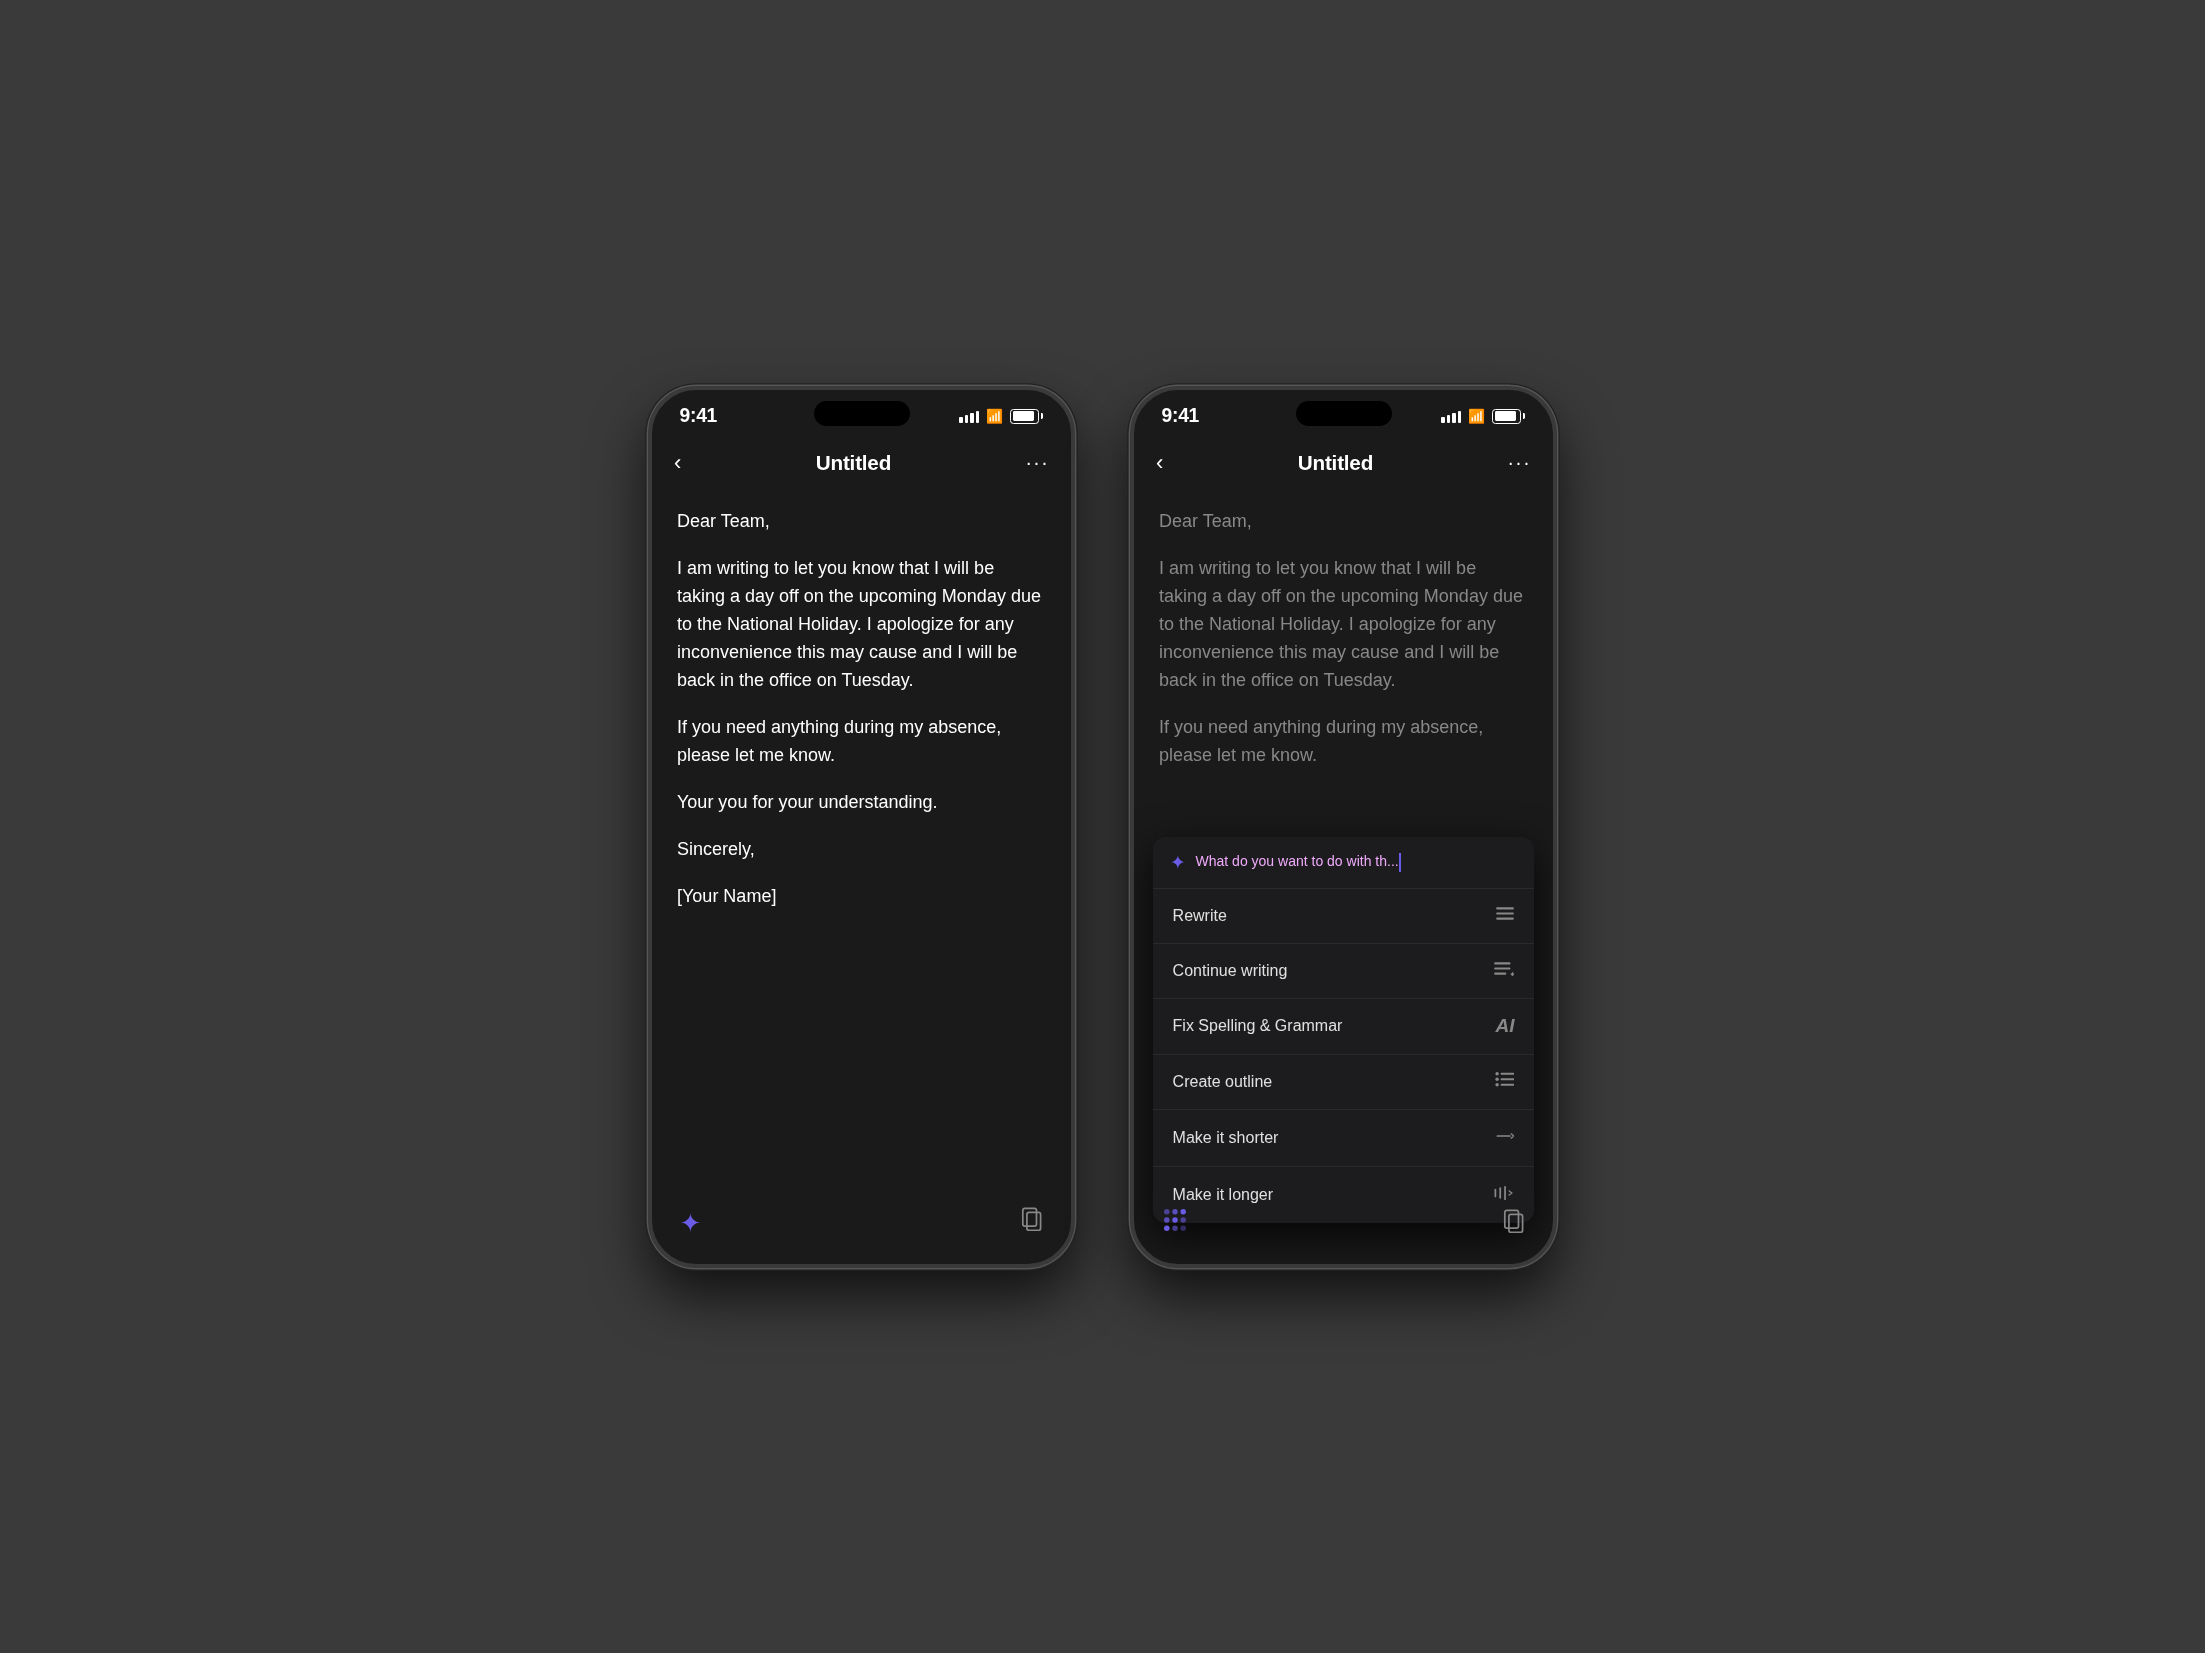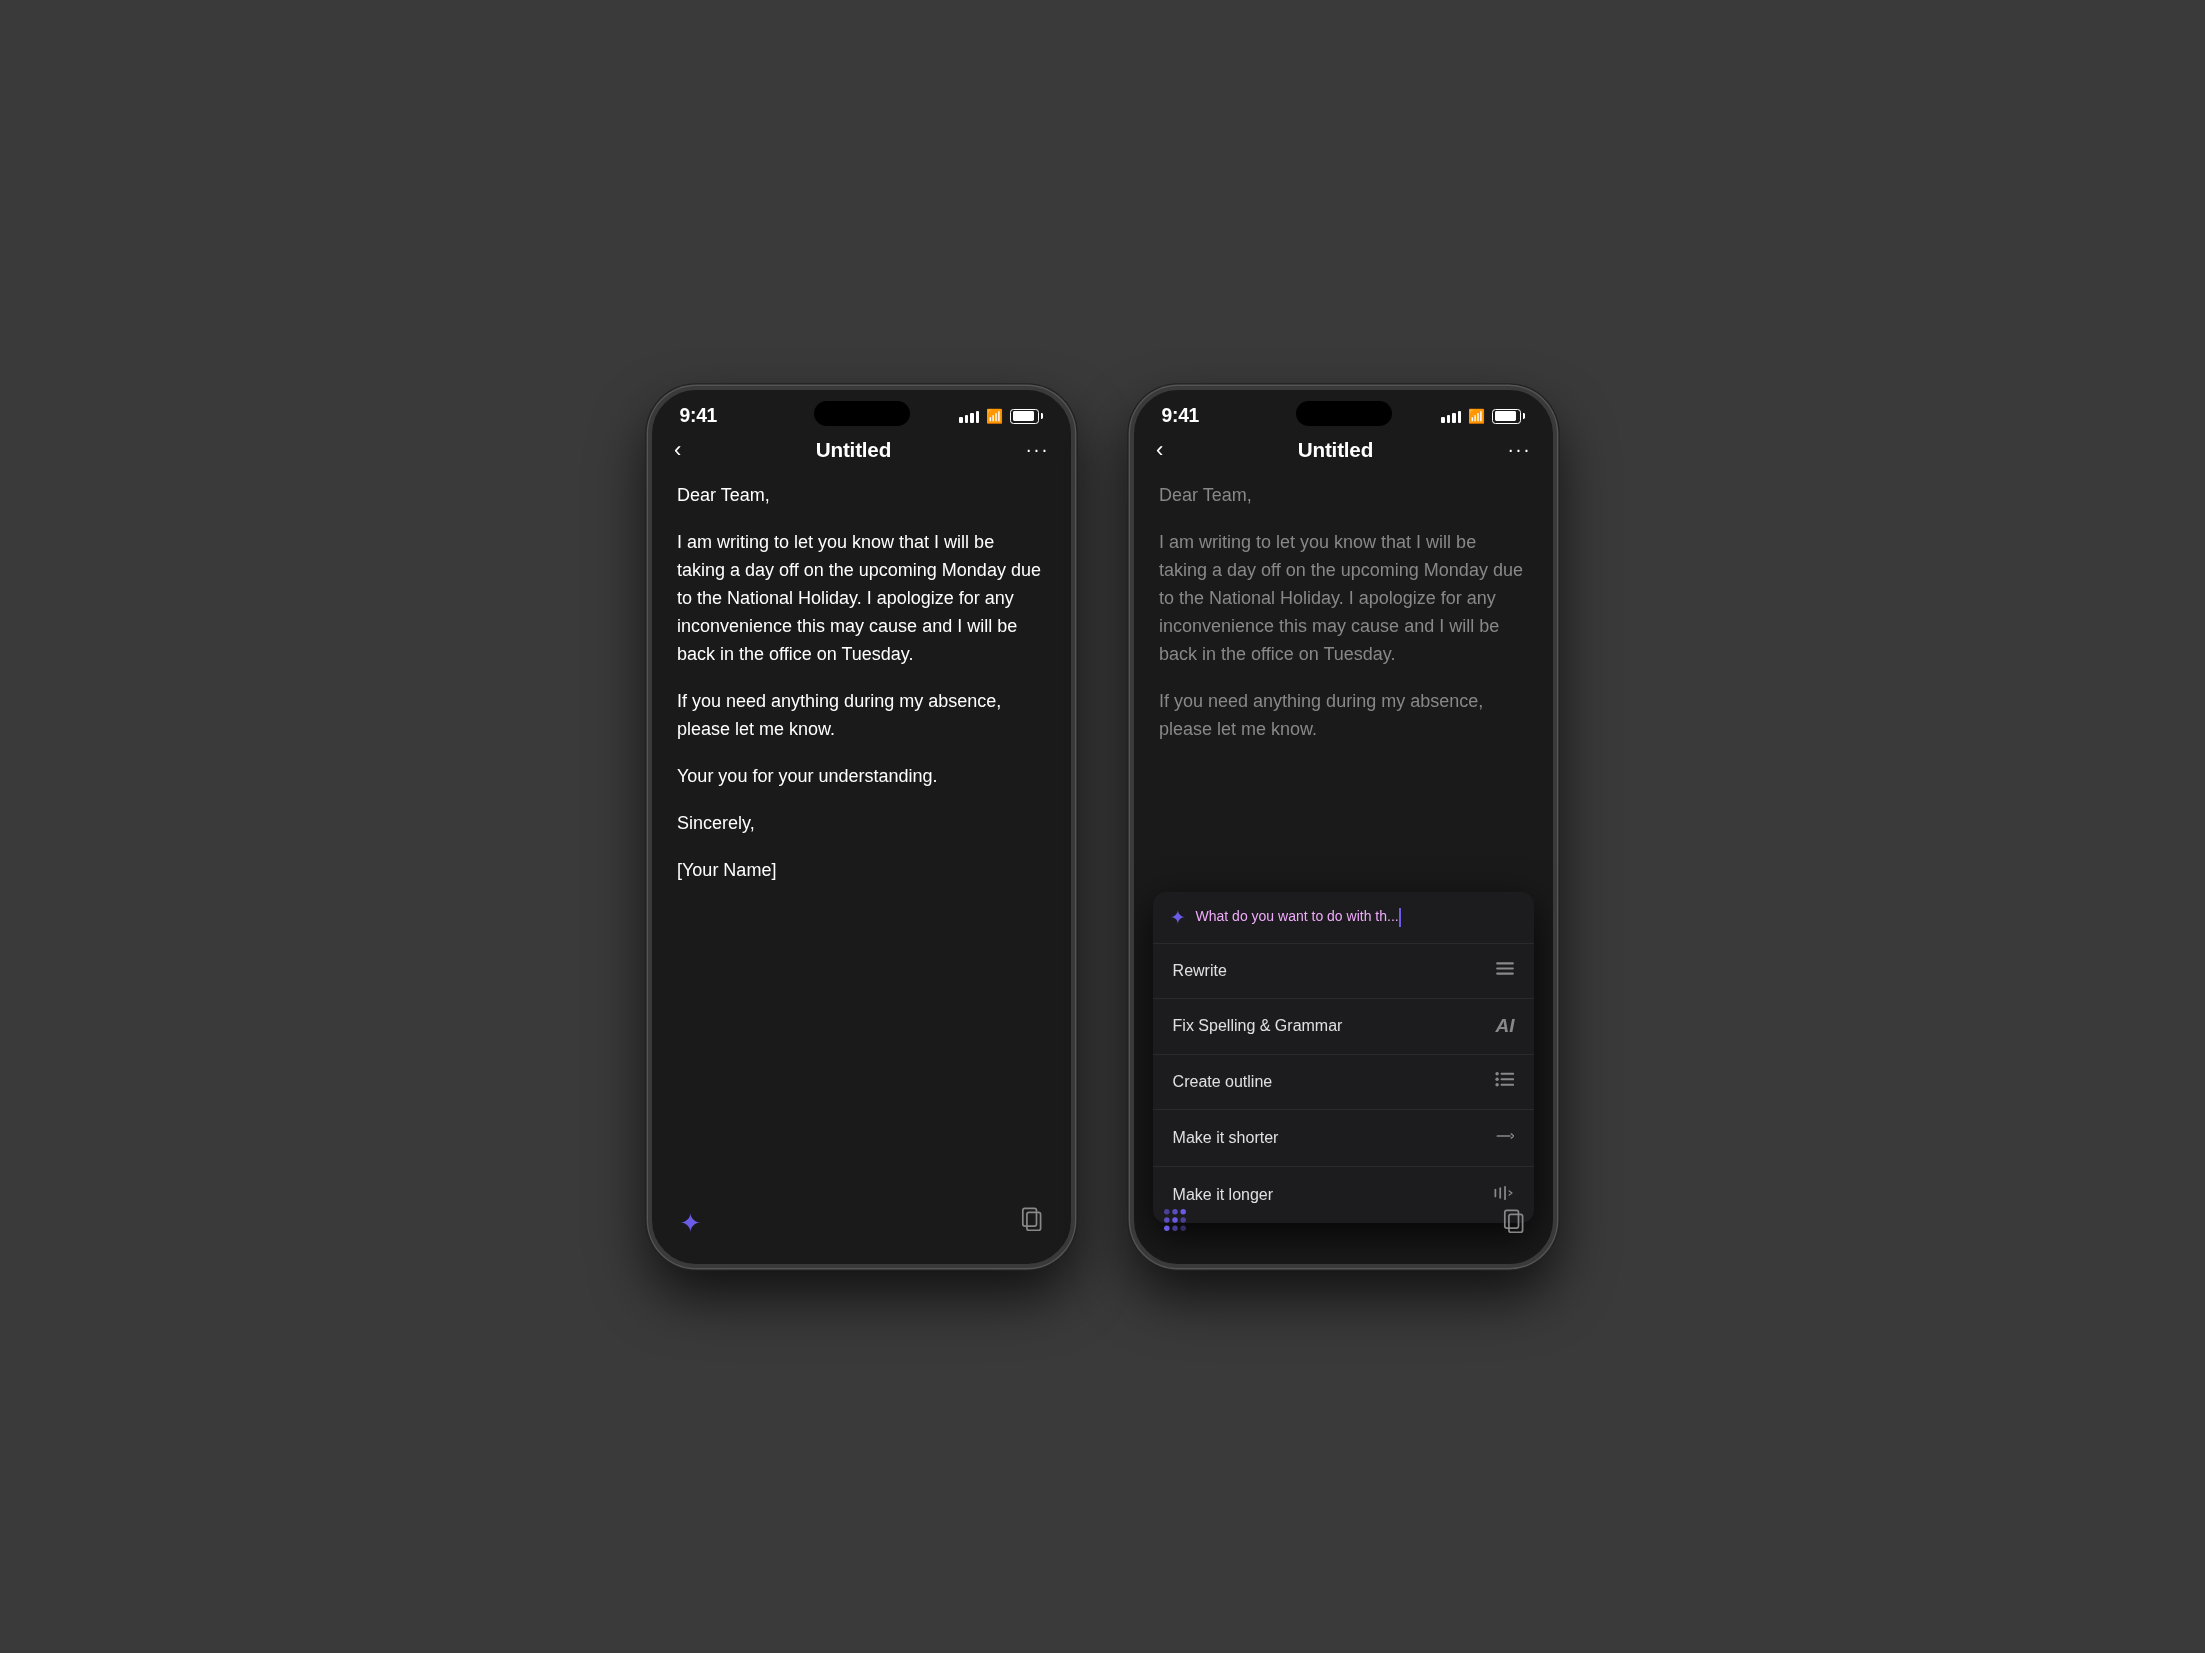--- a/index.html
+++ b/index.html
@@ -289,20 +289,21 @@
 
     .ai-grid-icon {
       color: #6b5ce7;
       font-size: 23.4px;
     }
 
     .phone-screen {
       height: calc(100% - 0px);
       display: flex;
       flex-direction: column;
+      gap: 13px;
     }
   </style>
 </head>
 <body>
 
 <div class="phone">
   <div class="dynamic-island"></div>
 
   <div class="phone-screen">
 
@@ -408,20 +409,31 @@
         <svg width="18" height="15" viewBox="0 0 26 22" fill="none">
           <rect y="2" width="26" height="3" rx="1.5" fill="#888"></rect>
           <rect y="9.5" width="26" height="3" rx="1.5" fill="#888"></rect>
           <rect y="17" width="26" height="3" rx="1.5" fill="#888"></rect>
         </svg>
       </span>
     </div>
 
 
 
+    <div class="menu-item">
+      <span class="menu-item-label">Continue writing</span>
+      <span class="menu-item-icon">
+        <svg width="20.7" height="15" viewBox="0 0 30 22" fill="none">
+          <rect y="2" width="24" height="3" rx="1.5" fill="#888"></rect>
+          <rect y="9.5" width="24" height="3" rx="1.5" fill="#888"></rect>
+          <rect y="17" width="18" height="3" rx="1.5" fill="#888"></rect>
+          <path d="M27 17 L27 21 M29 19 L27 21 L25 19" stroke="#888" stroke-width="1.8" stroke-linecap="round" stroke-linejoin="round"></path>
+        </svg>
+      </span>
+    </div>
 
     <div class="menu-item">
       <span class="menu-item-label">Fix Spelling &amp; Grammar</span>
       <span class="menu-item-icon" style="font-size:19px;color:#888;font-style:italic;font-weight:600;">AI</span>
     </div>
 
     <div class="menu-item">
       <span class="menu-item-label">Create outline</span>
       <span class="menu-item-icon">
         <svg width="19.3" height="16.5" viewBox="0 0 28 24" fill="none">

